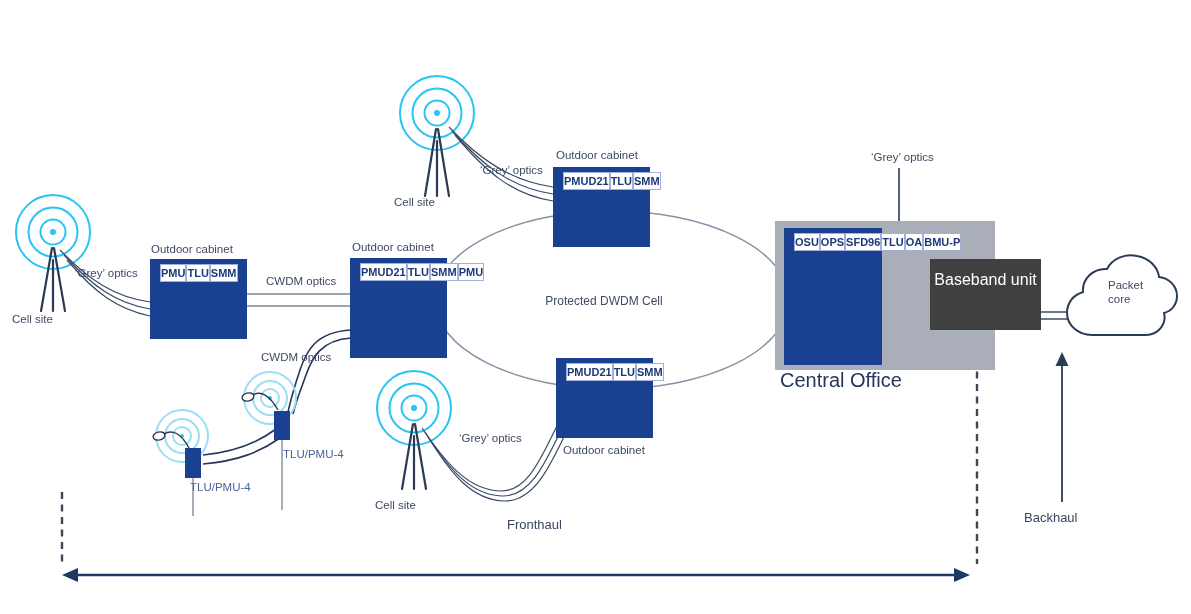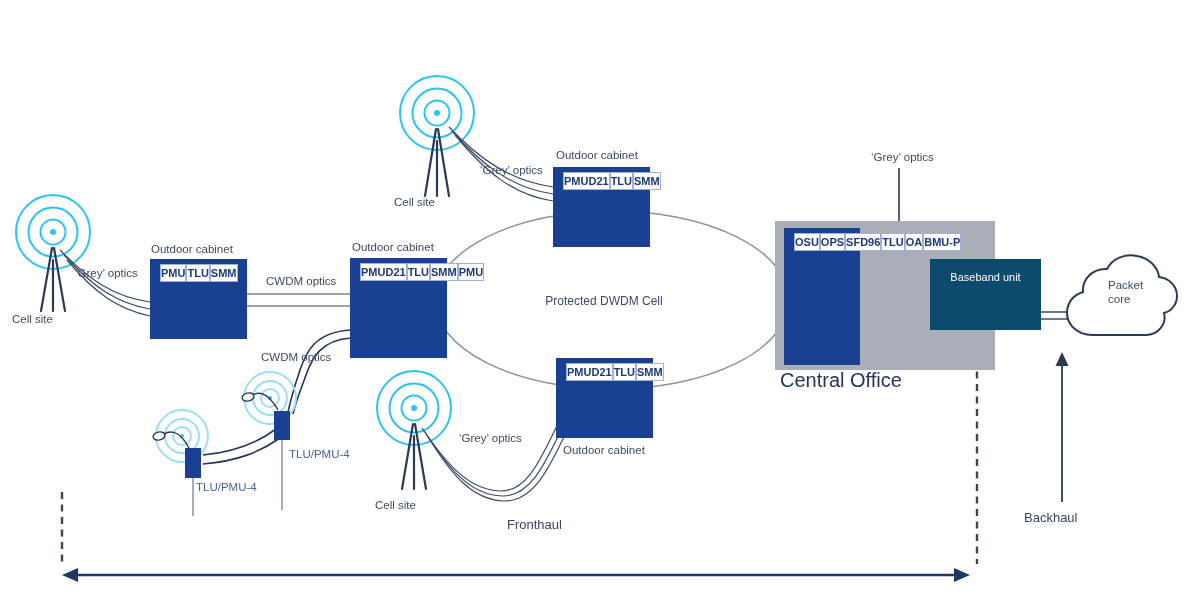--- a/index.html
+++ b/index.html
@@ -4,40 +4,40 @@
 <style>
   html,body{margin:0;padding:0;background:#fff;}
   #canvas{
     position:relative;width:1191px;height:614px;background:#ffffff;overflow:hidden;
     font-family:"Liberation Sans",sans-serif;
   }
   #wires{position:absolute;left:0;top:0;z-index:1;}
   .lbl{
     position:absolute;z-index:3;font-size:11.5px;color:#3e4a63;white-space:nowrap;
   }
-  .lbl-blue{color:#4a639c;padding-left:6px;}
+  .lbl-blue{color:#4a639c;}
   .big-lbl{
     position:absolute;z-index:3;font-size:13px;color:#39455f;white-space:nowrap;
   }
   .cabinet{
     position:absolute;z-index:2;background:#1a4191;box-sizing:border-box;
     display:flex;flex-direction:row;justify-content:space-evenly;
     padding:5px 10px;
   }
   .cab-row{
     background:#ffffff;border:1px solid #9fb1d8;height:16px;flex:none;
     font-size:11px;font-weight:bold;color:#1c3a78;text-align:center;line-height:16px;
   }
   .gray-box{position:absolute;z-index:1;background:#a9aeb9;}
   .co-title{
     position:absolute;z-index:3;font-size:20px;color:#25365c;white-space:nowrap;
   }
   .baseband{
-    position:absolute;z-index:3;background:#0c4a6e;color:#ffffff;
-    font-size:11px;text-align:center;padding-top:12px;box-sizing:border-box;
+    position:absolute;z-index:3;background:#404040;color:#ffffff;
+    font-size:16px;text-align:center;padding-top:12px;box-sizing:border-box;
   }
   .ring-lbl{
     position:absolute;z-index:2;font-size:12px;color:#3e4a63;text-align:center;
   }
   .cloud-lbl{
     position:absolute;z-index:3;font-size:11.5px;color:#3e4a63;line-height:1.2;
   }
 </style>
 </head>
 <body>
@@ -185,21 +185,21 @@
     <div class="cab-row">SMM</div>
   </div>
 
   <div class="cabinet" style="left:556px;top:358px;width:97px;height:80px">
     <div class="cab-row">PMUD21</div>
     <div class="cab-row">TLU</div>
     <div class="cab-row">SMM</div>
   </div>
   <div class="lbl" style="left:563px;top:444px">Outdoor cabinet</div>
 
-  <div class="cabinet" style="left:784px;top:228px;width:76px;height:137px;z-index:2">
+  <div class="cabinet" style="left:784px;top:228px;width:98px;height:137px;z-index:2">
     <div class="cab-row">OSU</div>
     <div class="cab-row">OPS</div>
     <div class="cab-row">SFD96</div>
     <div class="cab-row">TLU</div>
     <div class="cab-row">OA</div>
     <div class="cab-row">BMU-P</div>
   </div>
   <div class="co-title" style="left:780px;top:369px">Central Office</div>
 
   <div class="baseband" style="left:930px;top:259px;width:111px;height:71px">Baseband unit</div>

